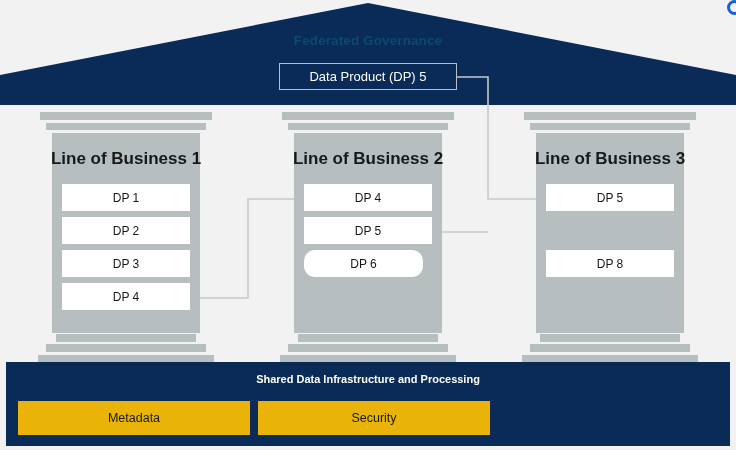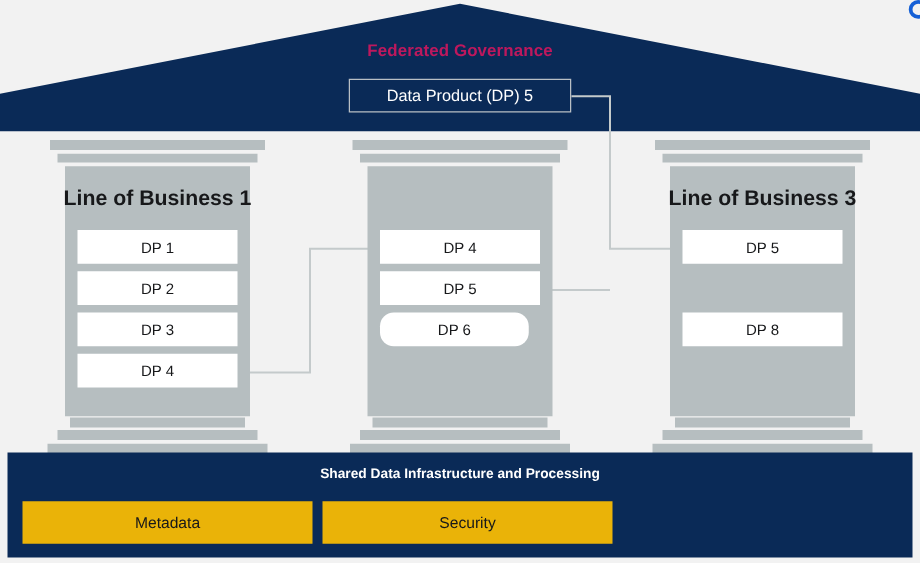--- a/index.html
+++ b/index.html
@@ -29,21 +29,21 @@
     height: 112px;
     display: block;
   }
 
   .pediment-title {
     position: absolute;
     left: 0;
     top: 33px;
     width: 736px;
     text-align: center;
-    color: #be185d;
+    color: #0c4a6e;
     font-size: 13.5px;
     font-weight: bold;
     letter-spacing: 0.1px;
     z-index: 6;
   }
 
   .gov-dp-box {
     position: absolute;
     left: 279px;
     top: 63px;
@@ -199,20 +199,21 @@
     <div class="base-mid" style="left:8px;  top:232px; width:160px; height:8px;"></div>
     <div class="base-bottom" style="left:0px;  top:243px; width:176px; height:8px;"></div>
   </div>
 
   <div class="column" style="left:280px; top:112px; width:176px; height:248px;">
     <div class="cap-top" style="left:2px;  top:0px;  width:172px; height:8px;"></div>
     <div class="cap-mid" style="left:8px;  top:11px; width:160px; height:7px;"></div>
 
     <div class="col-shaft" style="left:14px; top:21px; width:148px; height:200px;"></div>
 
+    <div class="col-title" style="top:37px;">Line of Business 2</div>
 
     <div class="dp-box" style="left:24px; top:72px;  width:128px;">DP 4</div>
     <div class="dp-box" style="left:24px; top:105px; width:128px;">DP 5</div>
     <div class="dp-box" style="left:24px; top:138px; width:119px;border-radius:11px;">DP 6</div>
 
     <div class="base-top" style="left:18px; top:222px; width:140px; height:8px;"></div>
     <div class="base-mid" style="left:8px;  top:232px; width:160px; height:8px;"></div>
     <div class="base-bottom" style="left:0px;  top:243px; width:176px; height:8px;"></div>
   </div>
 

